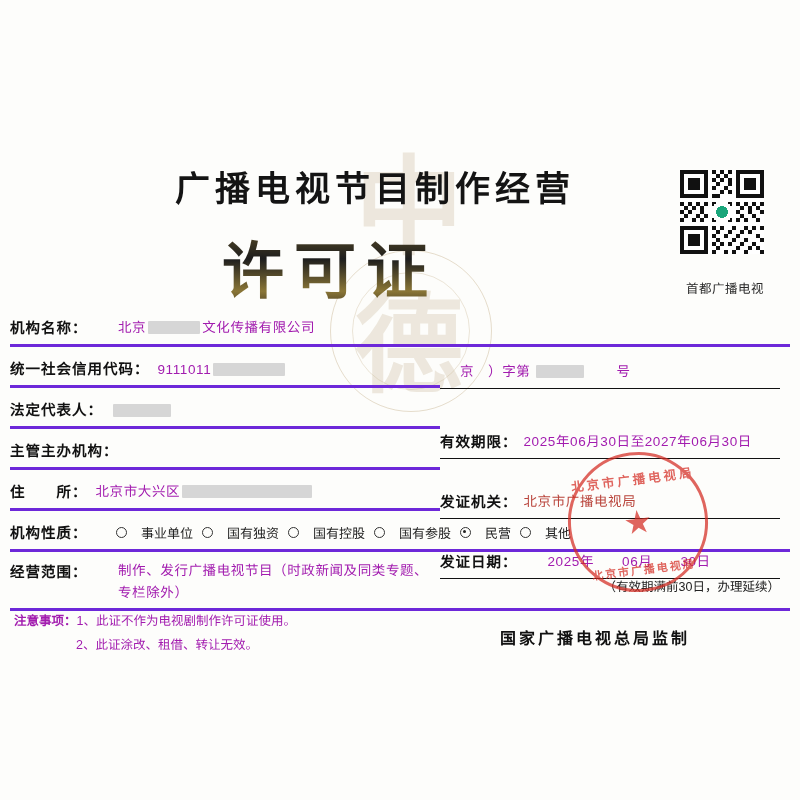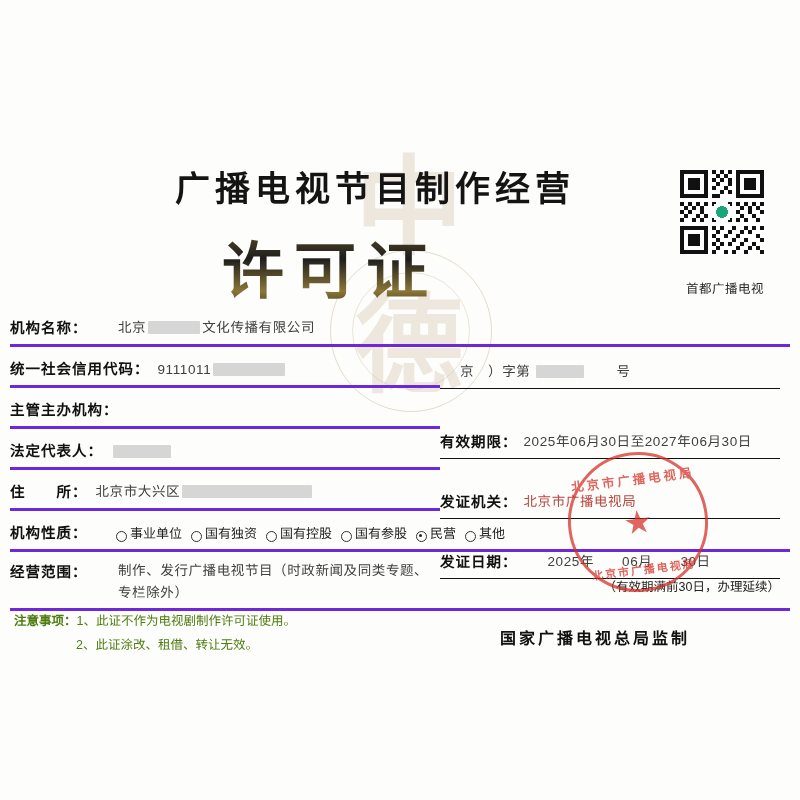--- a/index.html
+++ b/index.html
@@ -132,21 +132,21 @@
     font-weight: bold;
     color: #111;
     letter-spacing: 1px;
     white-space: nowrap;
     padding-bottom: 7px;
     flex: 0 0 auto;
   }
   .row.tall .label { padding-top: 8px; padding-bottom: 0; }
   .val {
     font-size: 13.5px;
-    color: #404040;
+    color: #a21caf;
     padding-bottom: 8px;
     padding-left: 8px;
     letter-spacing: 0.6px;
     white-space: nowrap;
   }
   .row.tall .val { padding-top: 8px; padding-bottom: 0; line-height: 1.65; white-space: normal; }
 
   .redact {
     display: inline-block;
     background: #d6d6d6;
@@ -179,21 +179,21 @@
   
   .opts {
     display: flex;
     align-items: center;
     gap: 9px;
     padding-bottom: 7px;
     padding-left: 6px;
     font-size: 13px;
     color: #1f1f1f;
   }
-  .opt { display: inline-flex; align-items: flex-end; gap: 3px; white-space: nowrap; }
+  .opt { display: inline-flex; align-items: center; gap: 14px; white-space: nowrap; }
   .radio {
     display: inline-block;
     width: 9px;
     height: 9px;
     border: 1px solid #333;
     border-radius: 50%;
     position: relative;
   }
   .radio.checked::after {
     content: "";
@@ -239,21 +239,21 @@
   }
   .stamp-arc-top { top: 14px; }
   .stamp-arc-bottom { bottom: 12px; font-size: 11px; letter-spacing: 2px; }
 
   
   .notes {
     position: absolute;
     left: 14px;
     top: 610px;
     font-size: 12.5px;
-    color: #4d7c0f;
+    color: #a21caf;
     line-height: 1.9;
     z-index: 2;
   }
   .note-line { white-space: nowrap; }
   .notes-head { font-weight: bold; }
 
   .issuer {
     position: absolute;
     left: 500px;
     top: 625px;
@@ -417,29 +417,29 @@
     </div>
 
     <div class="row left-col">
       <span class="label">统一社会信用代码：</span>
       <span class="val">
         <span>9111011</span><span class="redact" style="width:72px"></span>
       </span>
     </div>
 
     <div class="row left-col">
-      <span class="label">主管主办机构：</span>
-      <span class="val"></span>
-    </div>
-
-    <div class="row left-col">
       <span class="label">法定代表人：</span>
       <span class="val">
         <span class="redact" style="width:58px"></span>
       </span>
+    </div>
+
+    <div class="row left-col">
+      <span class="label">主管主办机构：</span>
+      <span class="val"></span>
     </div>
 
     <div class="row left-col">
       <span class="label">住　　所：</span>
       <span class="val">
         <span>北京市大兴区</span><span class="redact" style="width:130px"></span>
       </span>
     </div>
 
     <div class="row">

